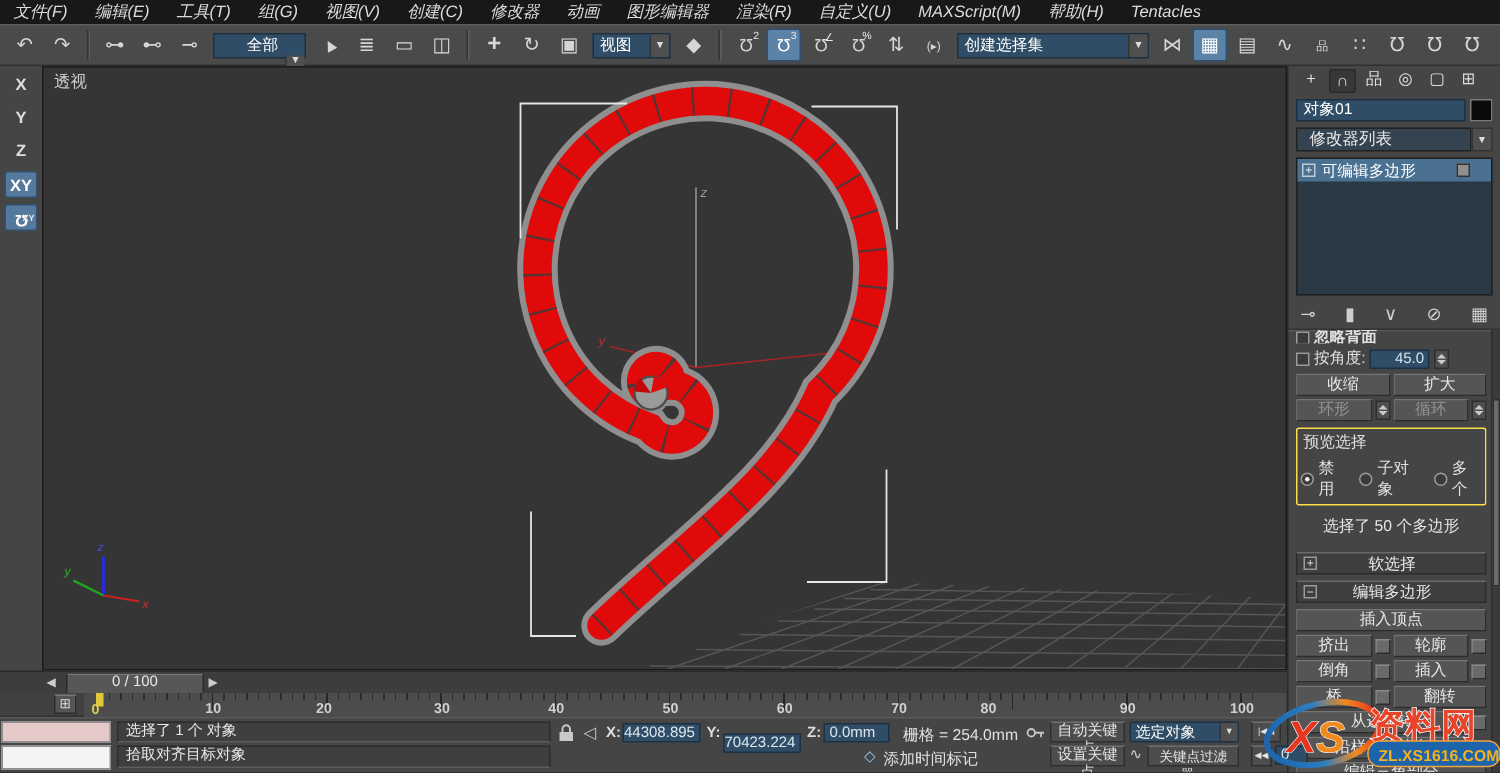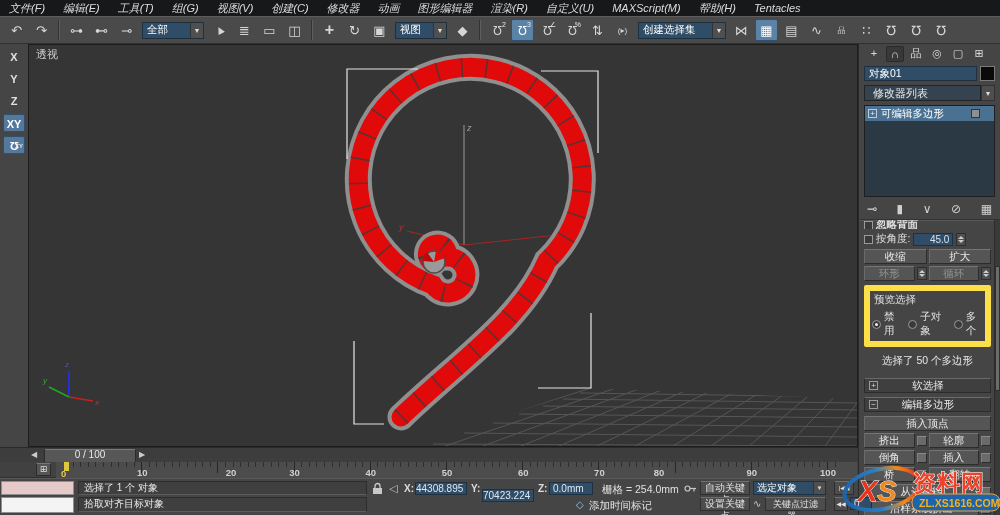--- a/index.html
+++ b/index.html
@@ -79,21 +79,21 @@
             line-height:11px; text-align:right; padding-right:3px; }
   .spin { width:10px; height:13px; background:#4f4f4f; border:1px solid #2e2e2e; display:flex; flex-direction:column;
           align-items:center; justify-content:center; gap:1px; flex:0 0 auto; }
   .spin i { width:0; height:0; border-left:3px solid transparent; border-right:3px solid transparent; }
   .spin .up { border-bottom:3px solid #ccc; }
   .spin .dn { border-top:3px solid #ccc; }
   .pbtn { height:15px; background:#555; border:1px solid #2c2c2c; border-top-color:#757575; border-left-color:#6a6a6a;
           border-radius:1px; color:#e8e8e8; font-size:10.5px; text-align:center; line-height:13px;
           white-space:nowrap; overflow:hidden; }
   .pbtn.dis { color:#949494; }
-  .gbox { border:6px solid #fde047; border-radius:2px; margin-top:5px; padding:2px 2px 3px 2px; }
+  .gbox { border:1px solid #fde047; border-radius:2px; margin-top:5px; padding:2px 2px 3px 2px; }
   .glabel { color:#e0e0e0; font-size:10.5px; padding-left:2px; }
   .radios { display:flex; gap:7px; margin-top:3px; align-items:center; }
   .radio { display:flex; align-items:center; gap:3px; color:#e0e0e0; font-size:10.5px; }
   .rdot { width:9px; height:9px; border-radius:50%; background:#3a3a3a; border:1px solid #9a9a9a; position:relative; flex:0 0 auto; }
   .radio.sel .rdot:after { content:""; position:absolute; left:2px; top:2px; width:3px; height:3px;
                            border-radius:50%; background:#f0f0f0; }
   .selstatus { margin-top:7px; text-align:center; color:#e6e6e6; font-size:10.5px; }
   .rollhead { margin-top:4px; height:15px; background:#3f3f3f; border:1px solid #2c2c2c; border-top-color:#6a6a6a;
               display:flex; align-items:center; color:#e8e8e8; font-size:10.5px; }
   .rollhead.first { margin-top:10px; }
@@ -185,21 +185,21 @@
       <div class="tsep"></div>
       <div class="tbtn">
         <span>⊶</span>
       </div>
       <div class="tbtn">
         <span>⊷</span>
       </div>
       <div class="tbtn">
         <span>⊸</span>
       </div>
-      <div class="tdd" style="width: 62px;">
+      <div class="tdd" style="width: 62px; flex-direction: column;">
         <span>全部</span>
         <span class="ddbtn">▼</span>
       </div>
       <div class="tbtn">
         <span class="cursor">▲</span>
       </div>
       <div class="tbtn">
         <span>≣</span>
       </div>
       <div class="tbtn">
@@ -241,21 +241,21 @@
       <div class="tbtn">
         <span class="magnet">Ω</span>
         <span class="sup">%</span>
       </div>
       <div class="tbtn">
         <span>⇅</span>
       </div>
       <div class="tbtn">
         <span style="font-size: 8px;">(▸)</span>
       </div>
-      <div class="tdd" style="width: 88px;">
+      <div class="tdd" style="width: 128px;">
         <span>创建选择集</span>
         <span class="ddbtn">▼</span>
       </div>
       <div class="tbtn">
         <span>⋈</span>
       </div>
       <div class="tbtn active">
         <span>▦</span>
       </div>
       <div class="tbtn">
@@ -497,21 +497,21 @@
   <div class="timeslider">
     <span class="tsarrow" style="left:31px">◀</span>
     <div class="tspill">0 / 100</div>
     <span class="tsarrow" style="left:139px">▶</span>
   </div>
 
   <div class="trackbar">
     <div class="minibtn">⊞</div>
     <div class="ruler" id="ruler">
         <span class="rnum" style="left: 86.2px;">10</span>
-        <span class="rnum" style="left: 175px;">20</span>
+        <span class="rnum" style="left: 160px;">20</span>
         <span class="rnum" style="left: 238.6px;">30</span>
         <span class="rnum" style="left: 314.8px;">40</span>
         <span class="rnum" style="left: 391px;">50</span>
         <span class="rnum" style="left: 467.2px;">60</span>
         <span class="rnum" style="left: 543.4px;">70</span>
         <span class="rnum" style="left: 603px;">80</span>
         <span class="rnum" style="left: 695.8px;">90</span>
         <span class="rnum" style="left: 772px;">100</span>
       </div>
     <div class="fmarker"></div>

